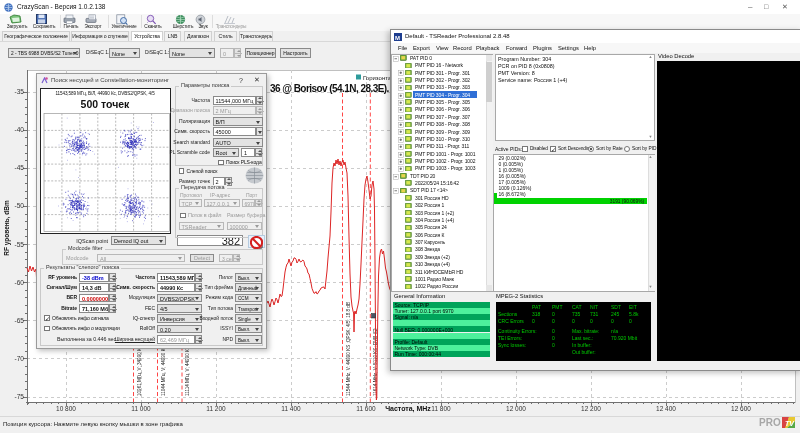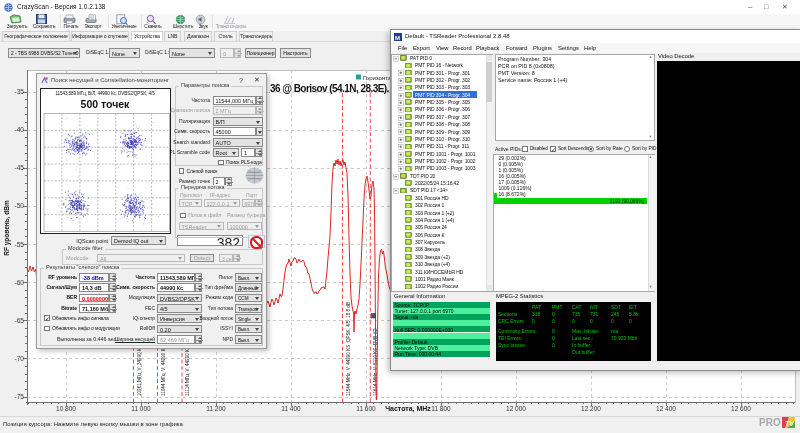--- a/index.html
+++ b/index.html
@@ -1167,21 +1167,21 @@
       <rect x="126.3" y="218.2" width="0.8" height="0.8" fill="#5555cc" fill-opacity="0.6"></rect>
       <rect x="151.7" y="203.6" width="0.8" height="0.8" fill="#5555cc" fill-opacity="0.6"></rect>
       <rect x="126.1" y="201.2" width="0.8" height="0.8" fill="#5555cc" fill-opacity="0.6"></rect>
     </svg>
     <div style="position:absolute;left:-42px;top:238.5px;width:150px;text-align:right;font-size:5.5px;color:#222;font-weight:normal;line-height:1;white-space:nowrap;">IQScan point</div>
     <div style="position:absolute;left:111px;top:236px;width:55px;height:9px;background:#e3e3e3;border:1px solid #8a8a8a;box-sizing:border-box;overflow:hidden;">
       <span style="position:absolute;left:2px;top:1.2px;font-size:5.5px;color:#111;white-space:nowrap;">Demod IQ out</span>
       <span style="position:absolute;right:2px;top:3.0px;width:0;height:0;border-left:2.5px solid transparent;border-right:2.5px solid transparent;border-top:3px solid #444;"></span>
     </div>
     <div style="position:absolute;left:177px;top:234.5px;width:66px;height:11px;background:#fff;border:1px solid #8a8a8a;box-sizing:border-box;overflow:hidden;">
-      <span style="position:absolute;right:2px;top:-0.5px;font-size:14px;font-weight:normal;color:#222;white-space:nowrap;">382</span>
+      <span style="position:absolute;right:2px;top:-0.5px;font-size:11px;font-weight:normal;color:#222;white-space:nowrap;">382</span>
     </div>
     <div style="position:absolute;left:247.5px;top:234.5px;width:17px;height:13.5px;background:#e8f0fa;border:1px solid #b5cbe0;box-sizing:border-box;z-index:11;"></div>
     <svg style="position:absolute;left:249.5px;top:235.5px;z-index:11;" width="13" height="13">
       <circle cx="7" cy="7" r="5.4" fill="none" stroke="#30201a" stroke-width="1.6" transform="translate(0.8,0.8)" opacity="0.55"></circle>
       <circle cx="6.5" cy="6.5" r="5.6" fill="#fff" stroke="#d42020" stroke-width="2"></circle>
       <line x1="2.8" y1="2.8" x2="10.2" y2="10.2" stroke="#d42020" stroke-width="2"></line>
     </svg>
     <div style="position:absolute;left:62px;top:249px;width:201px;height:15.5px;border:1px solid #c9c9c9;box-sizing:border-box;"></div>
     <span style="position:absolute;left:66px;top:246px;font-size:5.5px;color:#333;background:#f0f0f0;padding:0 2px;white-space:nowrap;line-height:1;">Modcode filter</span>
     <div style="position:absolute;left:66px;top:256px;font-size:5.5px;color:#9a9a9a;font-weight:normal;line-height:1;white-space:nowrap;">Modcode</div>

